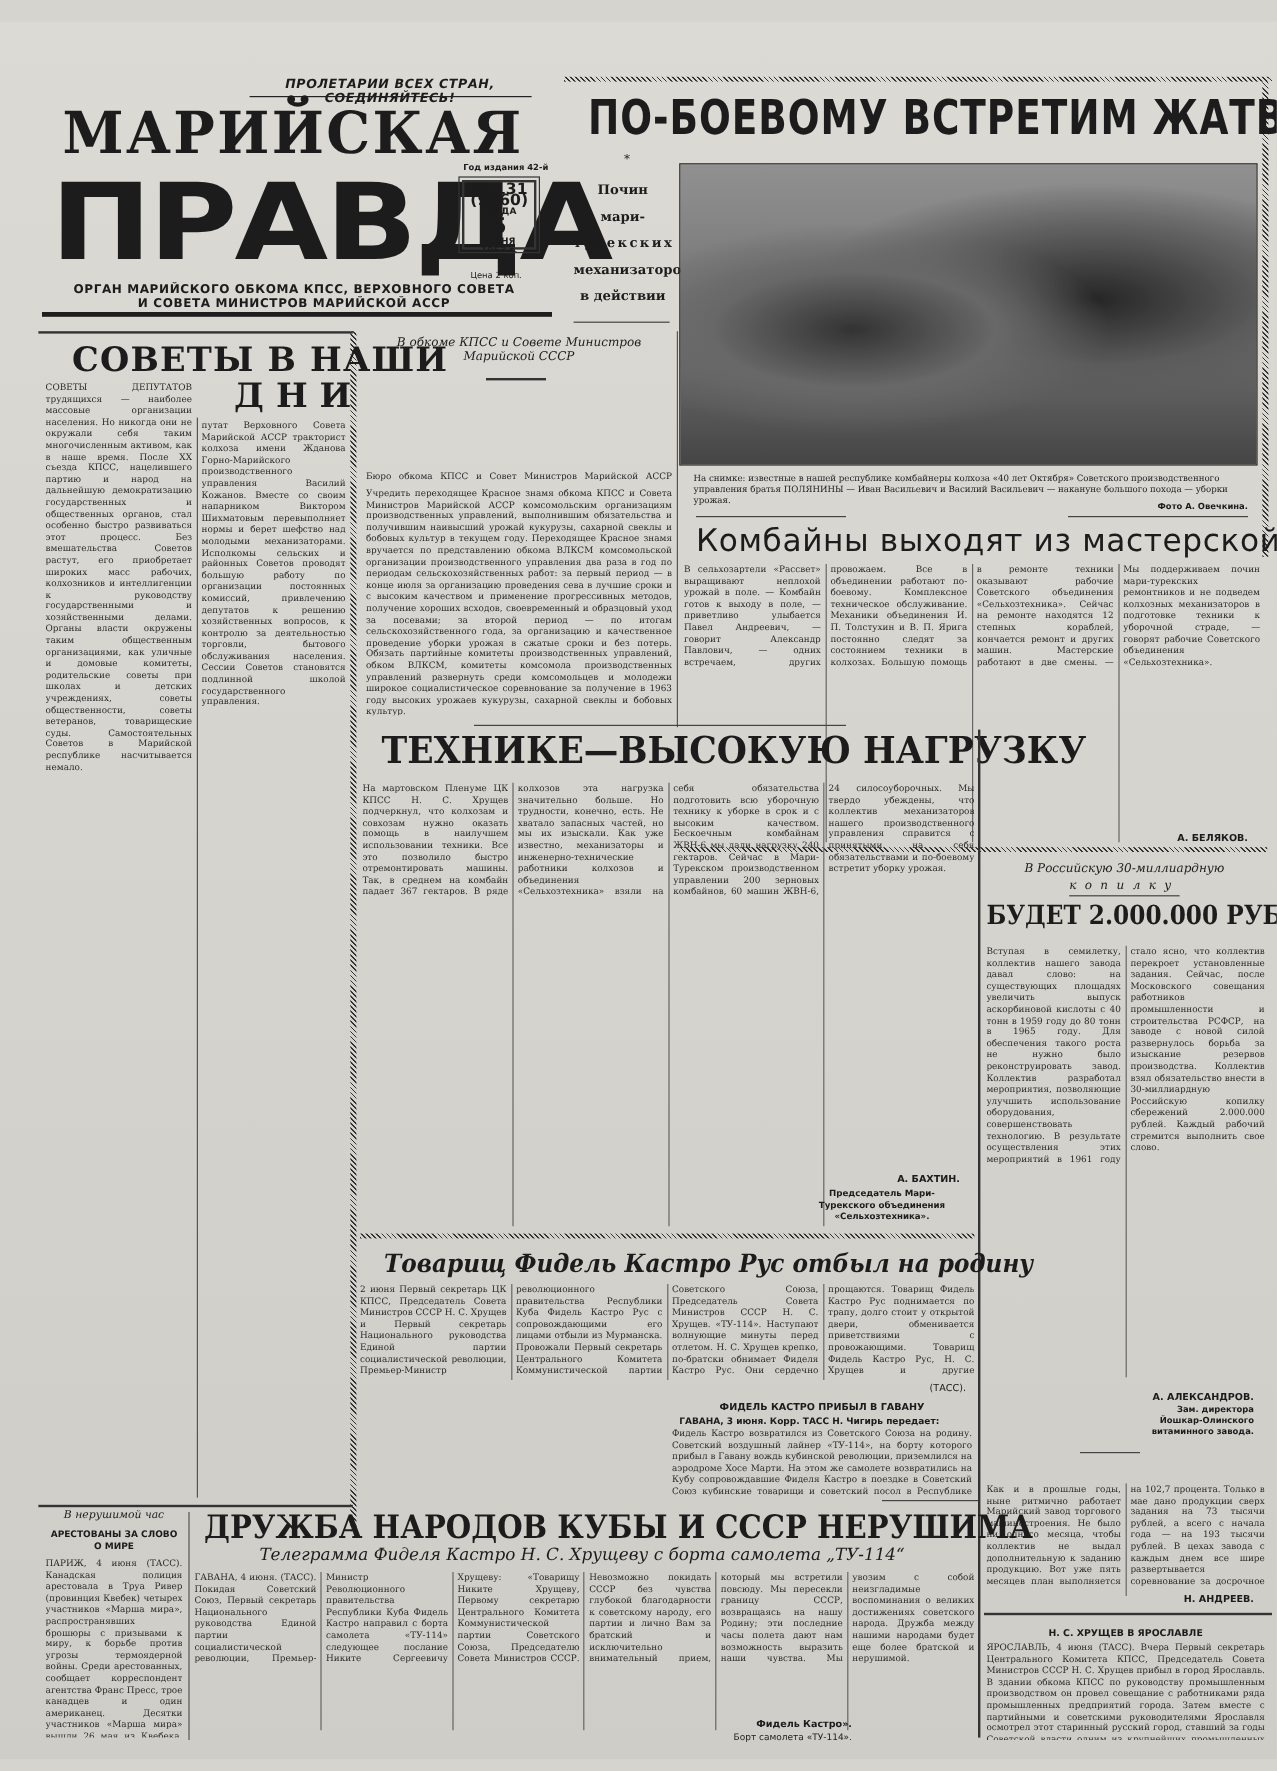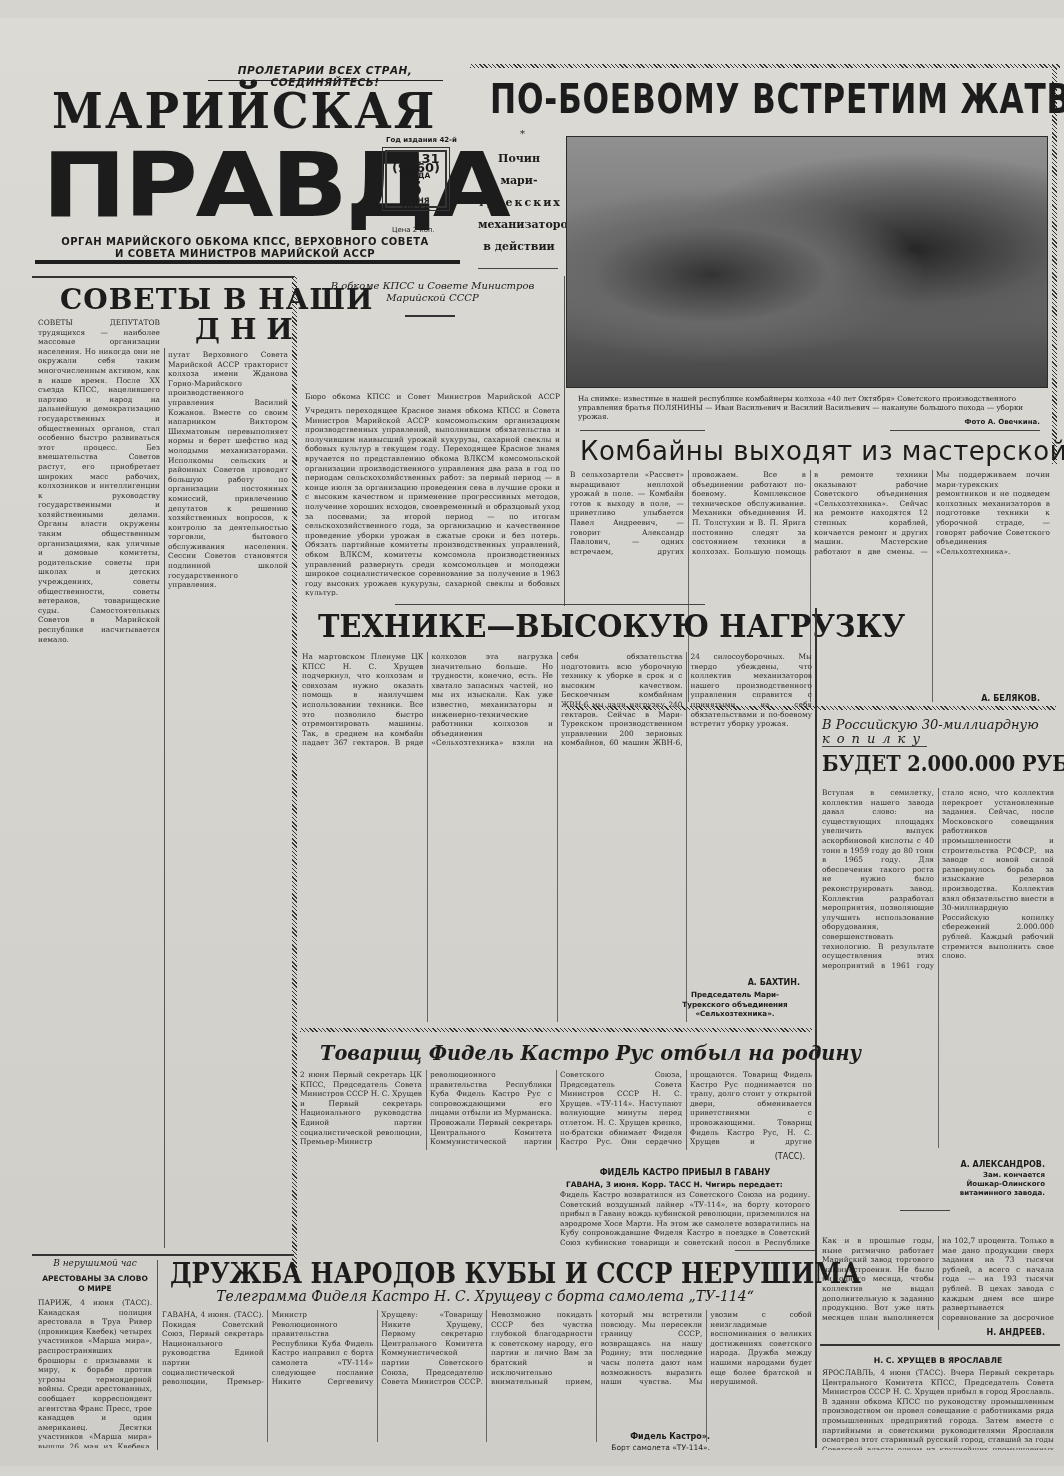--- a/index.html
+++ b/index.html
@@ -97,29 +97,29 @@
   <div class="abs text" style="left:302px;top:634px;width:510px;height:370px;column-count:4;column-gap:8px;column-rule:1px solid #666">На мартовском Пленуме ЦК КПСС Н. С. Хрущев подчеркнул, что колхозам и совхозам нужно оказать помощь в наилучшем использовании техники. Все это позволило быстро отремонтировать машины. Так, в среднем на комбайн падает 367 гектаров. В ряде колхозов эта нагрузка значительно больше. Но трудности, конечно, есть. Не хватало запасных частей, но мы их изыскали. Как уже известно, механизаторы и инженерно-технические работники колхозов и объединения «Сельхозтехника» взяли на себя обязательства подготовить всю уборочную технику к уборке в срок и с высоким качеством. Бескоечным комбайнам ЖВН-6 мы дали нагрузку 240 гектаров. Сейчас в Мари-Турекском производственном управлении 200 зерновых комбайнов, 60 машин ЖВН-6, 24 силосоуборочных. Мы твердо убеждены, что коллектив механизаторов нашего производственного управления справится с принятыми на себя обязательствами и по-боевому встретит уборку урожая.</div>
   <div class="abs sign" style="left:650px;top:960px;width:150px">А. БАХТИН.</div>
   <div class="abs small-c" style="left:660px;top:972px;width:150px;font-size:7.2px;line-height:9.5px">
     <div>Председатель Мари-</div>
     <div>Турекского объединения</div>
     <div>«Сельхозтехника».</div>
   </div>
   <div class="abs hatch" style="left:300px;top:1010px;width:512px;height:4px"></div>
   <div class="col-rule" style="left:815px;top:590px;height:840px;width:2px;background:#333"></div>
 
-  <div class="abs italic" style="left:822px;top:700px;width:230px;text-align:left;font-size:13px;line-height:14px">
+  <div class="abs italic" style="left:822px;top:700px;width:230px;text-align:center;font-size:10px;line-height:14px">
     <div>В Российскую 30-миллиардную</div>
     <div style="letter-spacing:7px;border-bottom:1px solid #444;display:inline-block">копилку</div>
   </div>
   <div class="abs h-serif" style="left:822px;top:732px;font-size:22px;white-space:nowrap;transform:scaleX(.88);transform-origin:left top">БУДЕТ 2.000.000 РУБЛЕЙ!</div>
   <div class="abs text" style="left:822px;top:770px;width:232px;height:360px;column-count:2;column-gap:8px;column-rule:1px solid #666">Вступая в семилетку, коллектив нашего завода давал слово: на существующих площадях увеличить выпуск аскорбиновой кислоты с 40 тонн в 1959 году до 80 тонн в 1965 году. Для обеспечения такого роста не нужно было реконструировать завод. Коллектив разработал мероприятия, позволяющие улучшить использование оборудования, совершенствовать технологию. В результате осуществления этих мероприятий в 1961 году стало ясно, что коллектив перекроет установленные задания. Сейчас, после Московского совещания работников промышленности и строительства РСФСР, на заводе с новой силой развернулось борьба за изыскание резервов производства. Коллектив взял обязательство внести в 30-миллиардную Российскую копилку сбережений 2.000.000 рублей. Каждый рабочий стремится выполнить свое слово.</div>
   <div class="abs sign" style="left:900px;top:1142px;width:145px">А. АЛЕКСАНДРОВ.</div>
   <div class="abs sign" style="left:900px;top:1153px;width:145px;font-size:7px;line-height:9px">
-    <div>Зам. кончается</div>
+    <div>Зам. директора</div>
     <div>Йошкар-Олинского</div>
     <div>витаминного завода.</div>
   </div>
 
   <div class="abs h-serif italic" style="left:320px;top:1022px;font-size:21px;white-space:nowrap;transform:scaleX(.92);transform-origin:left top">Товарищ Фидель Кастро Рус отбыл на родину</div>
   <div class="abs text" style="left:300px;top:1052px;width:512px;height:80px;column-count:4;column-gap:8px;column-rule:1px solid #666">2 июня Первый секретарь ЦК КПСС, Председатель Совета Министров СССР Н. С. Хрущев и Первый секретарь Национального руководства Единой партии социалистической революции, Премьер-Министр революционного правительства Республики Куба Фидель Кастро Рус с сопровождающими его лицами отбыли из Мурманска. Провожали Первый секретарь Центрального Комитета Коммунистической партии Советского Союза, Председатель Совета Министров СССР Н. С. Хрущев. «ТУ-114». Наступают волнующие минуты перед отлетом. Н. С. Хрущев крепко, по-братски обнимает Фиделя Кастро Рус. Они сердечно прощаются. Товарищ Фидель Кастро Рус поднимается по трапу, долго стоит у открытой двери, обменивается приветствиями с провожающими. Товарищ Фидель Кастро Рус, Н. С. Хрущев и другие руководители партии и правительства тепло попрощались.</div>
   <div class="abs sign" style="left:700px;top:1134px;width:105px;font-weight:normal">(ТАСС).</div>
   <div class="abs small-c" style="left:560px;top:1150px;width:250px;font-size:8px">ФИДЕЛЬ КАСТРО ПРИБЫЛ В ГАВАНУ</div>
   <div class="abs h-sans" style="left:566px;top:1162px;font-size:7.5px;font-weight:bold">ГАВАНА, 3 июня. Корр. ТАСС Н. Чигирь передает:</div>
   <div class="abs text" style="left:560px;top:1172px;width:250px;height:56px">Фидель Кастро возвратился из Советского Союза на родину. Советский воздушный лайнер «ТУ-114», на борту которого прибыл в Гавану вождь кубинской революции, приземлился на аэродроме Хосе Марти. На этом же самолете возвратились на Кубу сопровождавшие Фиделя Кастро в поездке в Советский Союз кубинские товарищи и советский посол в Республике Куба А. Алексеев.</div>

